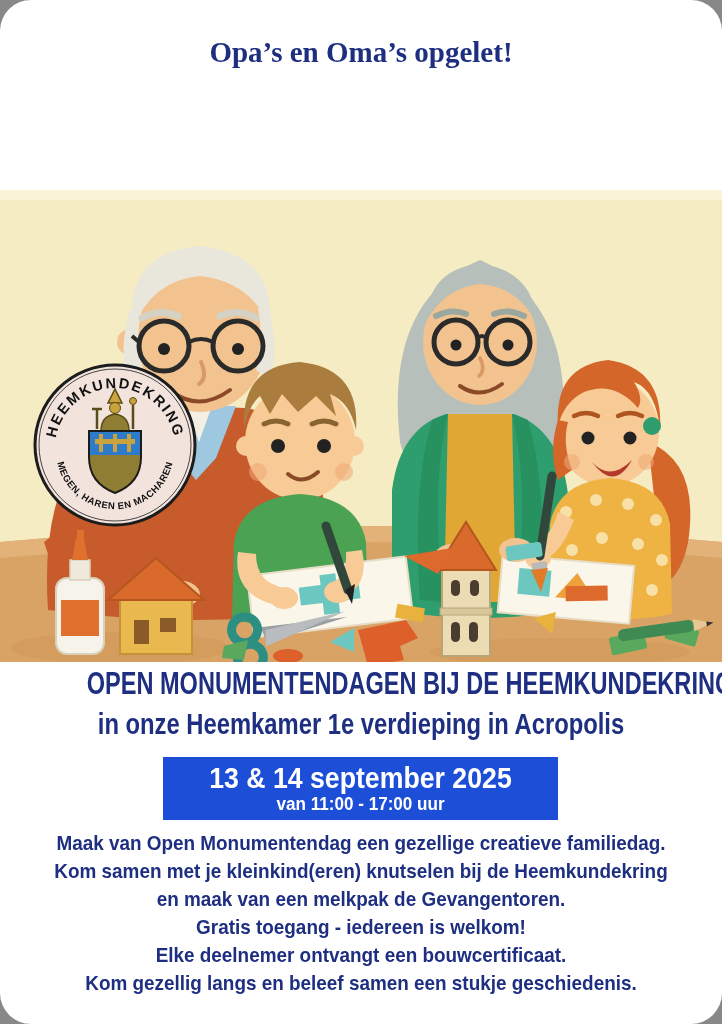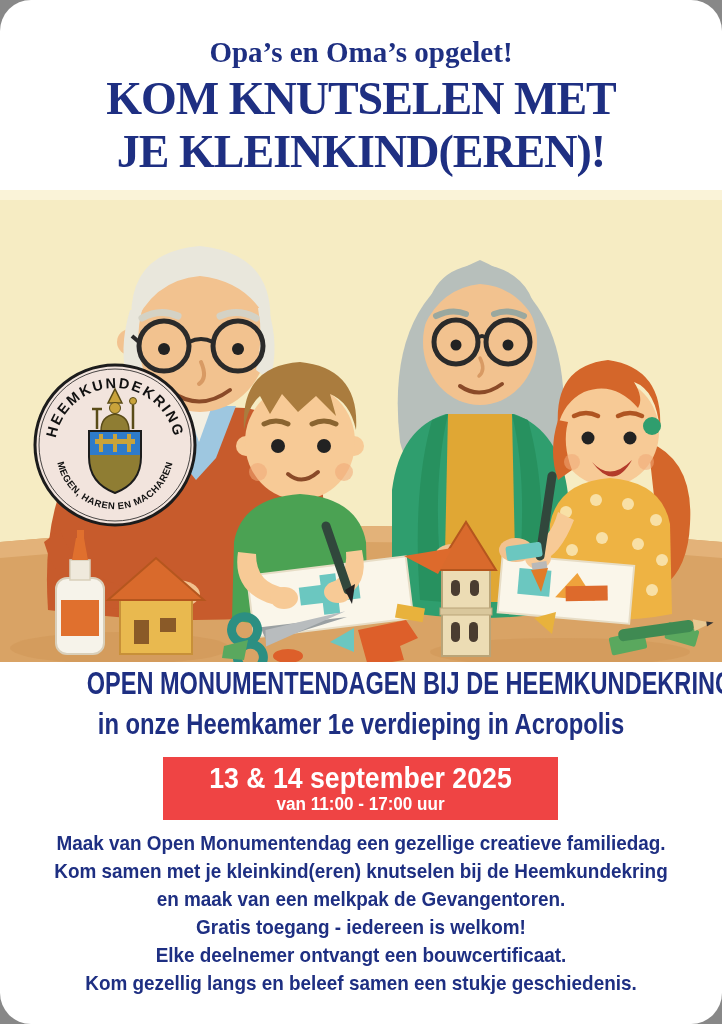--- a/index.html
+++ b/index.html
@@ -24,21 +24,21 @@
   .logo-wrap{position:absolute;top:363px;left:33px;width:164px;height:164px;}
   
   .condensed{
     position:absolute;left:0;width:722px;text-align:center;font-weight:bold;
     color:#1e2f82;white-space:nowrap;transform-origin:50% 50%;
   }
   .event-heading{top:666px;font-size:31px;transform:scaleX(0.76);}
   .event-sub{top:708px;font-size:29px;transform:scaleX(0.82);}
   .date-box{
     position:absolute;top:757px;left:163px;width:395px;height:63px;
-    background:#ef4444;display:flex;flex-direction:column;align-items:center;
+    background:#1d4ed8;display:flex;flex-direction:column;align-items:center;
     justify-content:center;
     text-align:right;
   }
   .date-line{
     font-size:29px;font-weight:bold;color:#ffffff;white-space:nowrap;
     transform:scaleX(0.92);transform-origin:50% 50%;line-height:32px;
   }
   .time-line{
     font-size:18px;font-weight:bold;color:#ffffff;white-space:nowrap;
     transform:scaleX(0.95);transform-origin:50% 50%;line-height:21px;
@@ -50,24 +50,20 @@
     font-size:21px;line-height:28px;white-space:nowrap;
     transform:scaleX(0.9);transform-origin:50% 50%;
   }
 </style>
 </head>
 <body>
 
 <div id="poster">
 
   <div class="kicker">Opa’s en Oma’s opgelet!</div>
-  <div class="title">
-    <div>KOM KNUTSELEN MET</div>
-    <div>JE KLEINKIND(EREN)!</div>
-  </div>
 
   <div class="illustration-wrap">
     <svg width="722" height="472" viewBox="0 0 722 472">
 
       <rect x="0" y="0" width="722" height="472" fill="#f6ecc3"></rect>
       <rect x="0" y="0" width="722" height="10" fill="#faf3d8"></rect>
 
       <g>
         <path d="M0,352 Q361,320 722,352 L722,472 L0,472 Z" fill="#d9a365"></path>
         <path d="M0,352 Q361,320 722,352 L722,368 Q361,336 0,368 Z" fill="#e3b279"></path>

